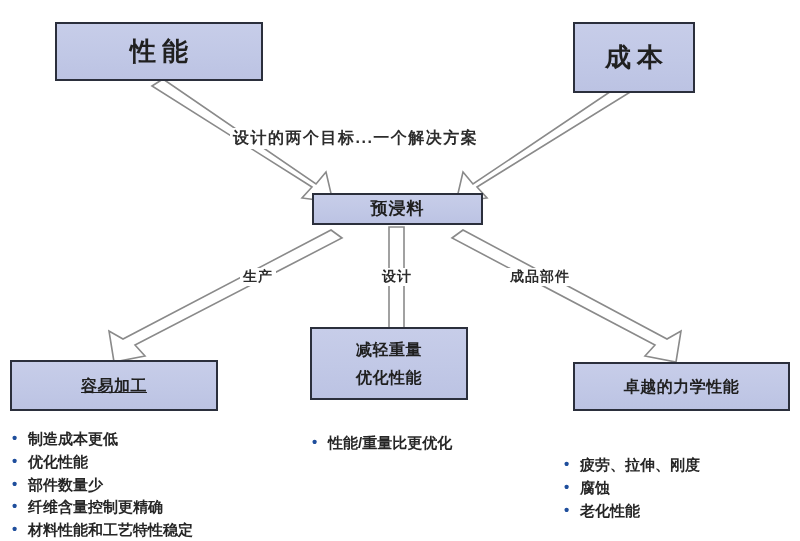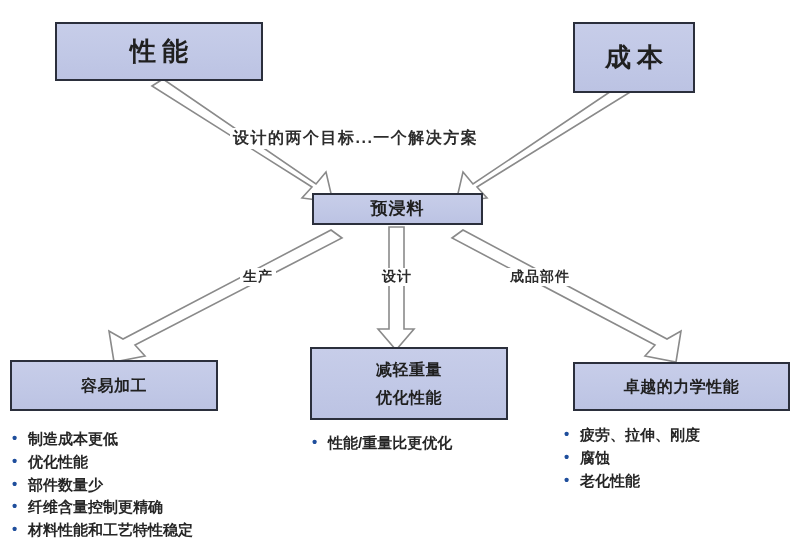--- a/index.html
+++ b/index.html
@@ -58,24 +58,24 @@
   }
   #box-prepreg {
     left: 312px; top: 193px; width: 171px; height: 32px;
   }
   #box-prepreg .node-line {
     font-size: 17px;
     font-weight: 600;
     letter-spacing: 1px;
   }
   #box-easy-process {
-    left: 10px; top: 360px; width: 208px; height: 51px;
+    left: 10px; top: 360px; width: 208px; height: 51px; text-decoration: underline;
   }
   #box-weight-perf {
-    left: 310px; top: 347px; width: 198px; height: 73px;
+    left: 310px; top: 327px; width: 158px; height: 73px;
   }
   #box-mech-perf {
     left: 573px; top: 362px; width: 217px; height: 49px;
   }
   #box-easy-process .node-line,
   #box-mech-perf .node-line,
   #box-weight-perf .node-line {
     font-size: 16px;
     font-weight: 600;
     letter-spacing: 0.5px;
@@ -120,21 +120,21 @@
   .bullet-list li::before {
     content: "\2022";
     position: absolute;
     left: 2px;
     top: -1px;
     color: #1f4e9c;
     font-size: 15px;
   }
   #bullets-left   { left: 10px;  top: 428px; }
   #bullets-middle { left: 310px; top: 432px; }
-  #bullets-right  { left: 562px; top: 424px; }
+  #bullets-right  { left: 562px; top: 454px; }
 </style>
 </head>
 <body>
 
 <div id="canvas">
 
   <svg id="arrow-layer" viewBox="0 0 800 541" xmlns="http://www.w3.org/2000/svg">
 
     <polygon points="152,86 163,79 316,184 326,172 333,202 302,198 312,187" fill="#ffffff" stroke="#8a8a8a" stroke-width="1.6" stroke-linejoin="miter"></polygon>
 

